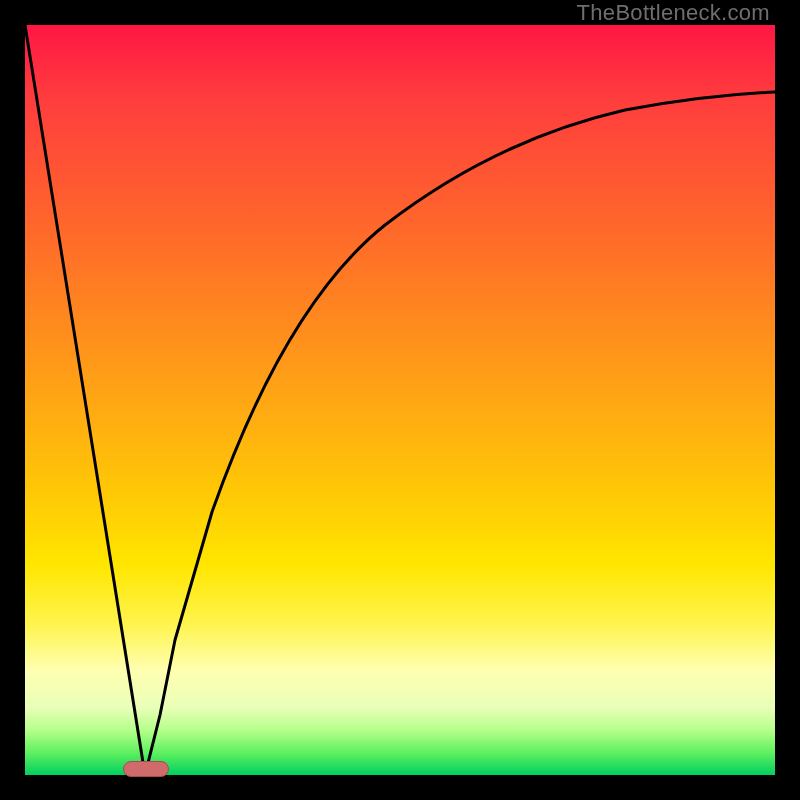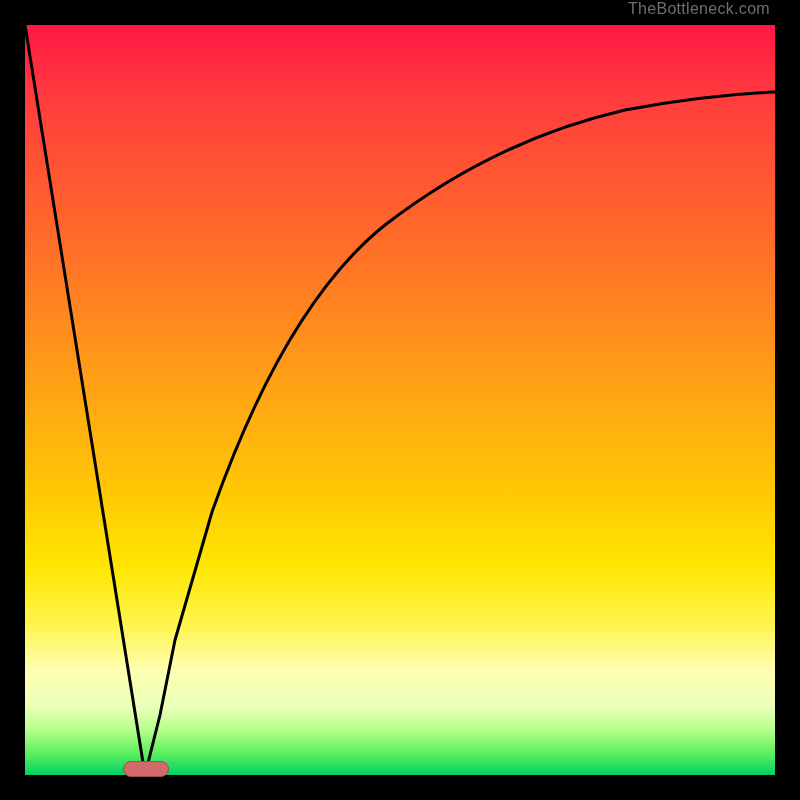--- a/index.html
+++ b/index.html
@@ -38,21 +38,21 @@
       #b6ff8a 94%,
       #60f060 97%,
       #00d060 100%
     );
   }
   .attribution {
     position: absolute;
     top: 0;
     right: 30px;
     color: #6e6e6e;
-    font-size: 16px;
+    font-size: 22px;
     font-weight: 500;
     letter-spacing: 0.3px;
     user-select: none;
   }
   svg.curve {
     position: absolute;
     left: 0;
     top: 0;
     width: 750px;
     height: 750px;

